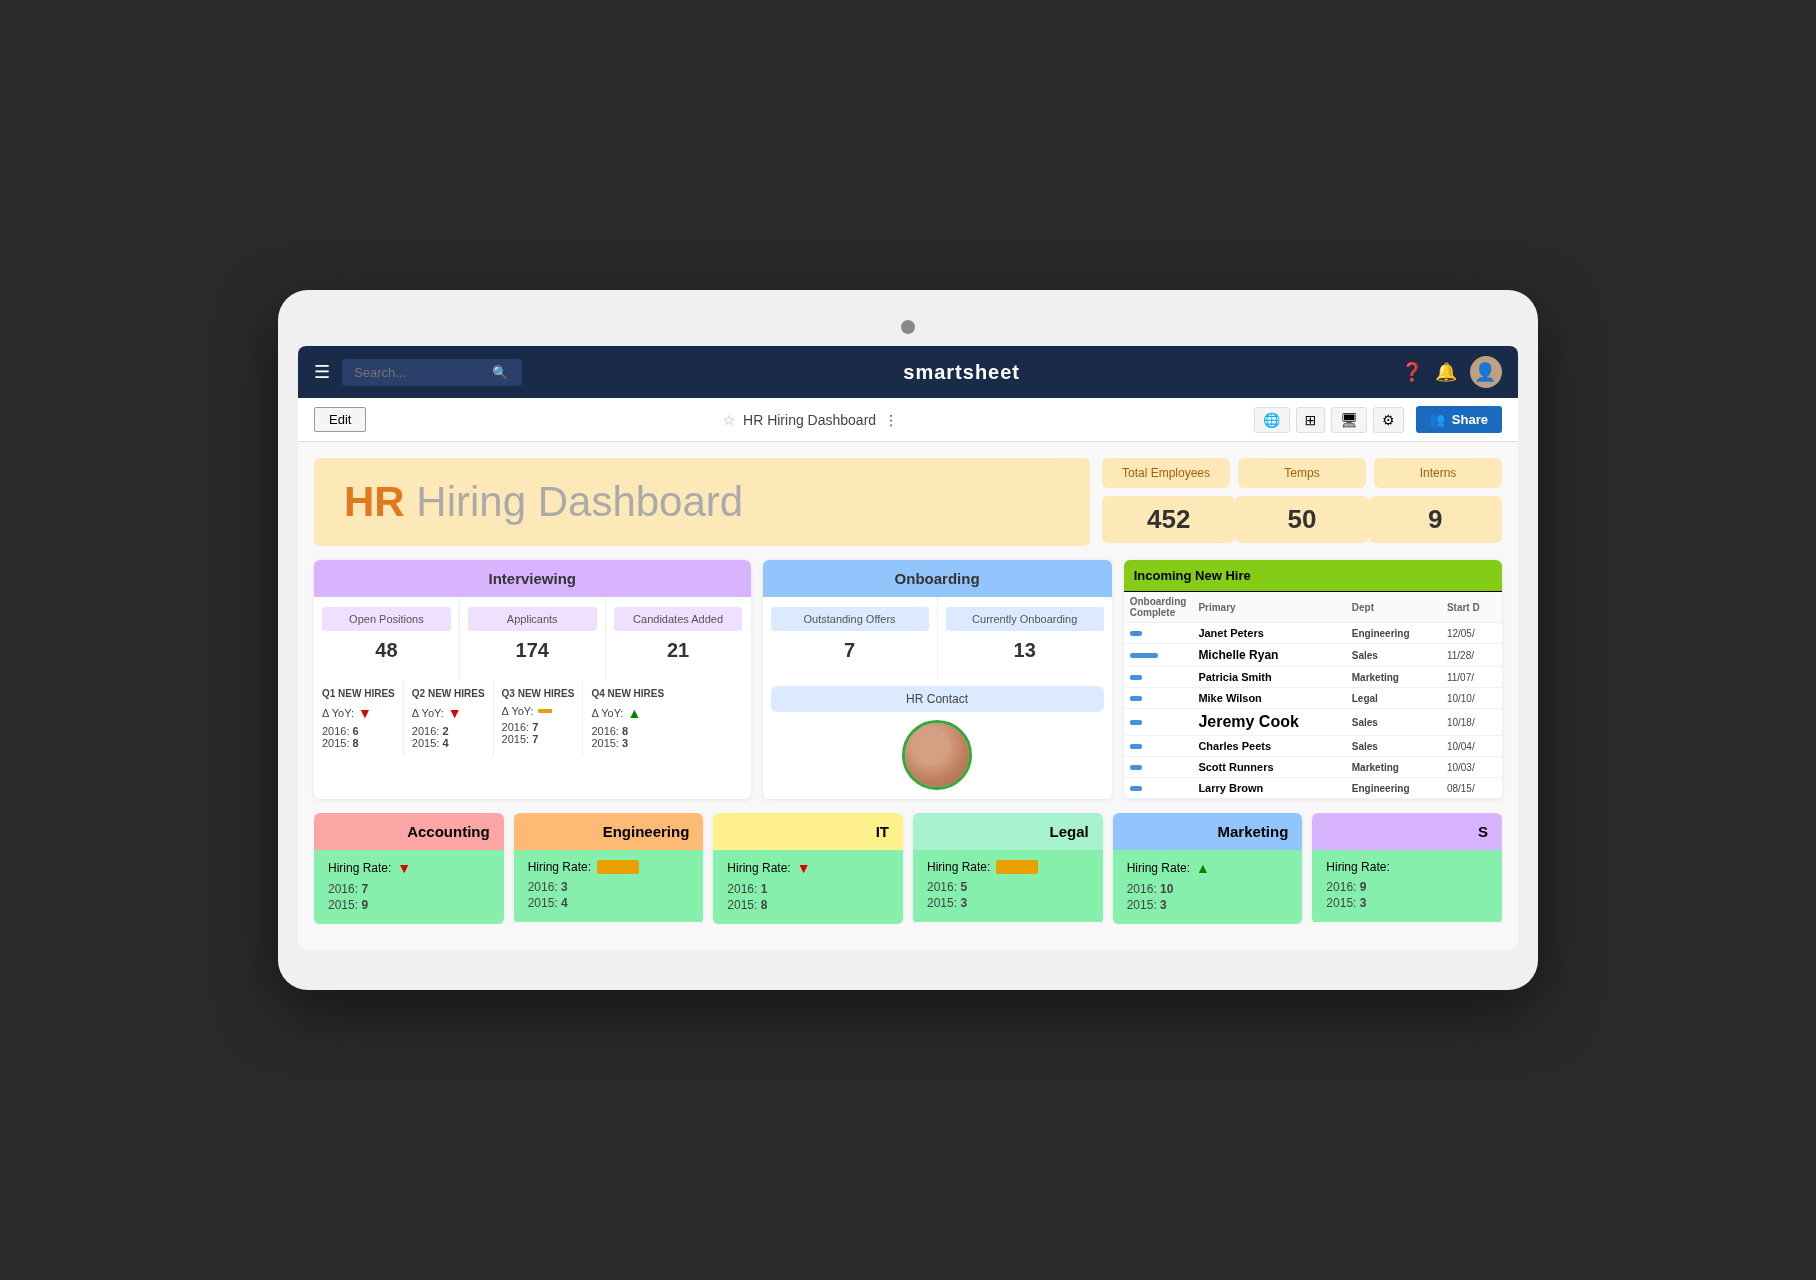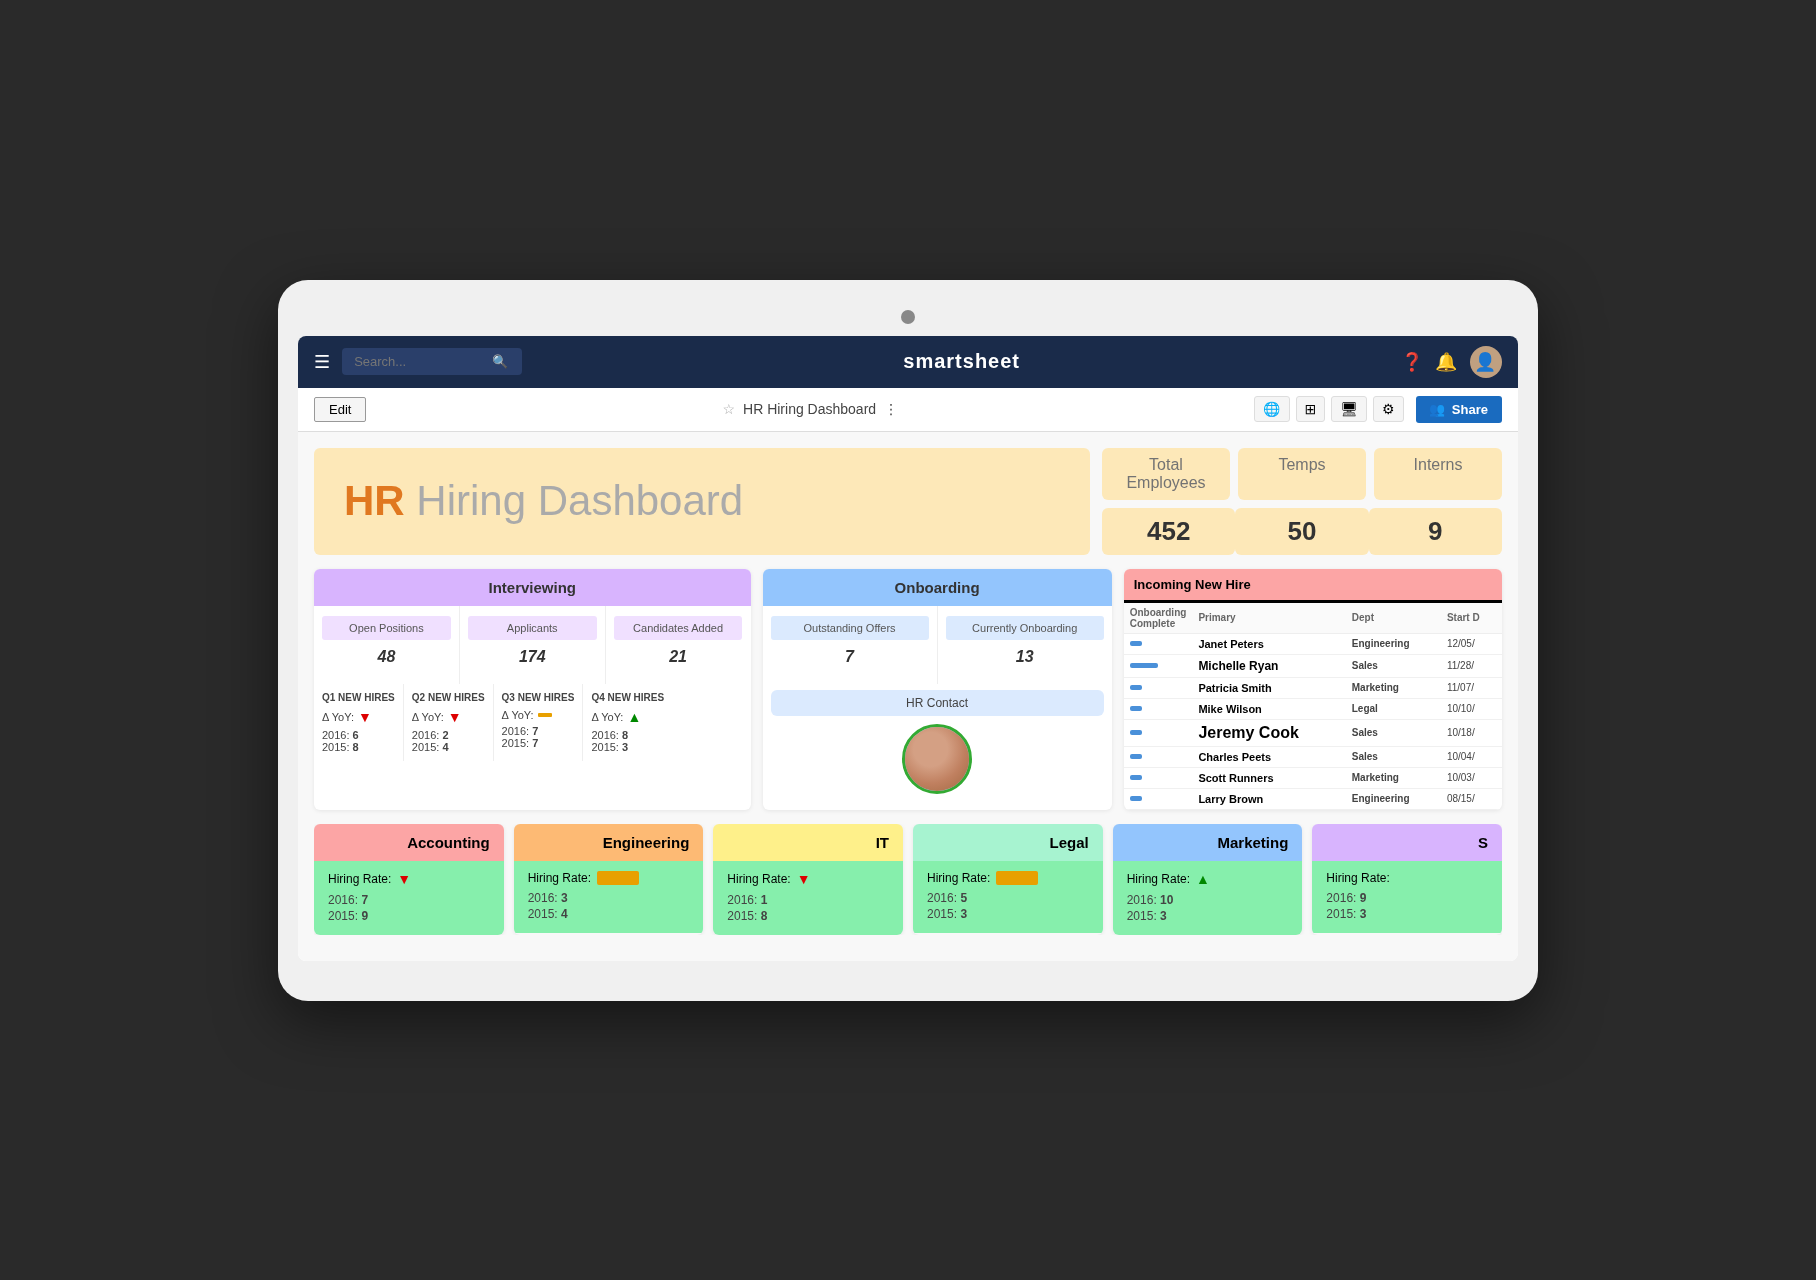--- a/index.html
+++ b/index.html
@@ -174,22 +174,22 @@
       display: flex;
     }
     .stat-card {
       background: #fde8b8;
       border-radius: 6px;
       flex: 1;
       text-align: center;
       padding: 8px 12px;
     }
     .stat-card .label {
-      font-size: 16px;
-      color: #737373;
+      font-size: 12px;
+      color: #a16207;
       font-weight: 500;
     }
     .stat-card .value {
       font-size: 26px;
       font-weight: 700;
       color: #333;
     }
     
     .dashboard-row {
       display: flex;
@@ -227,25 +227,24 @@
     .metric-label {
       font-size: 11px;
       color: #555;
       padding: 6px 4px;
       background: #f0e0ff;
       border-radius: 3px;
       margin-bottom: 8px;
     }
     .metric-label.onboard-bg { background: #dbeafe; }
     .metric-value {
-      font-size: 16px;
+      font-size: 20px;
       font-weight: bold;
       color: #333;
       margin-bottom: 8px;
-      font-style: italic;
     }
     .quarter-section {
       padding: 8px;
       border-right: 1px solid #eee;
     }
     .quarter-section:last-child { border-right: none; }
     .quarter-label {
       font-size: 10px;
       font-weight: bold;
       color: #444;
@@ -288,26 +287,26 @@
       justify-content: center;
     }
     .hr-avatar-img {
       width: 100%;
       height: 100%;
       background: radial-gradient(circle at 40% 35%, #d4a084 30%, #c08060 60%, #a06840 100%);
       position: relative;
     }
     
     .newhire-panel .panel-header {
-      background: #fca5a5;
+      background: #84cc16;
       text-align: left;
       font-size: 13px;
       font-weight: bold;
       padding: 8px 10px;
-      border-bottom: 3px solid #000000;
+      border-bottom: 1px solid #000000;
     }
     .newhire-table {
       width: 100%;
       font-size: 11px;
       border-collapse: collapse;
     }
     .newhire-table th {
       font-size: 10px;
       color: #666;
       padding: 4px 6px;

